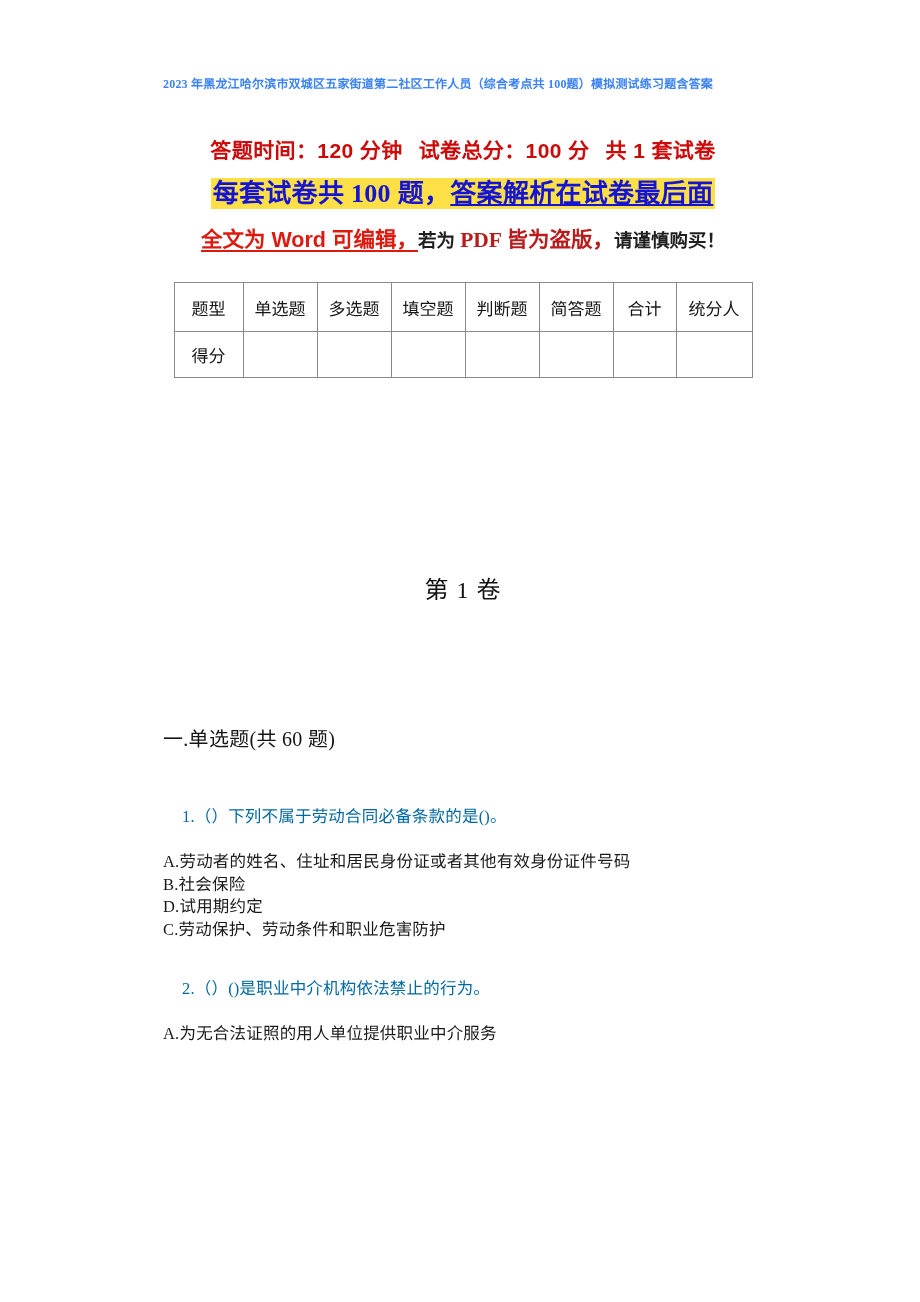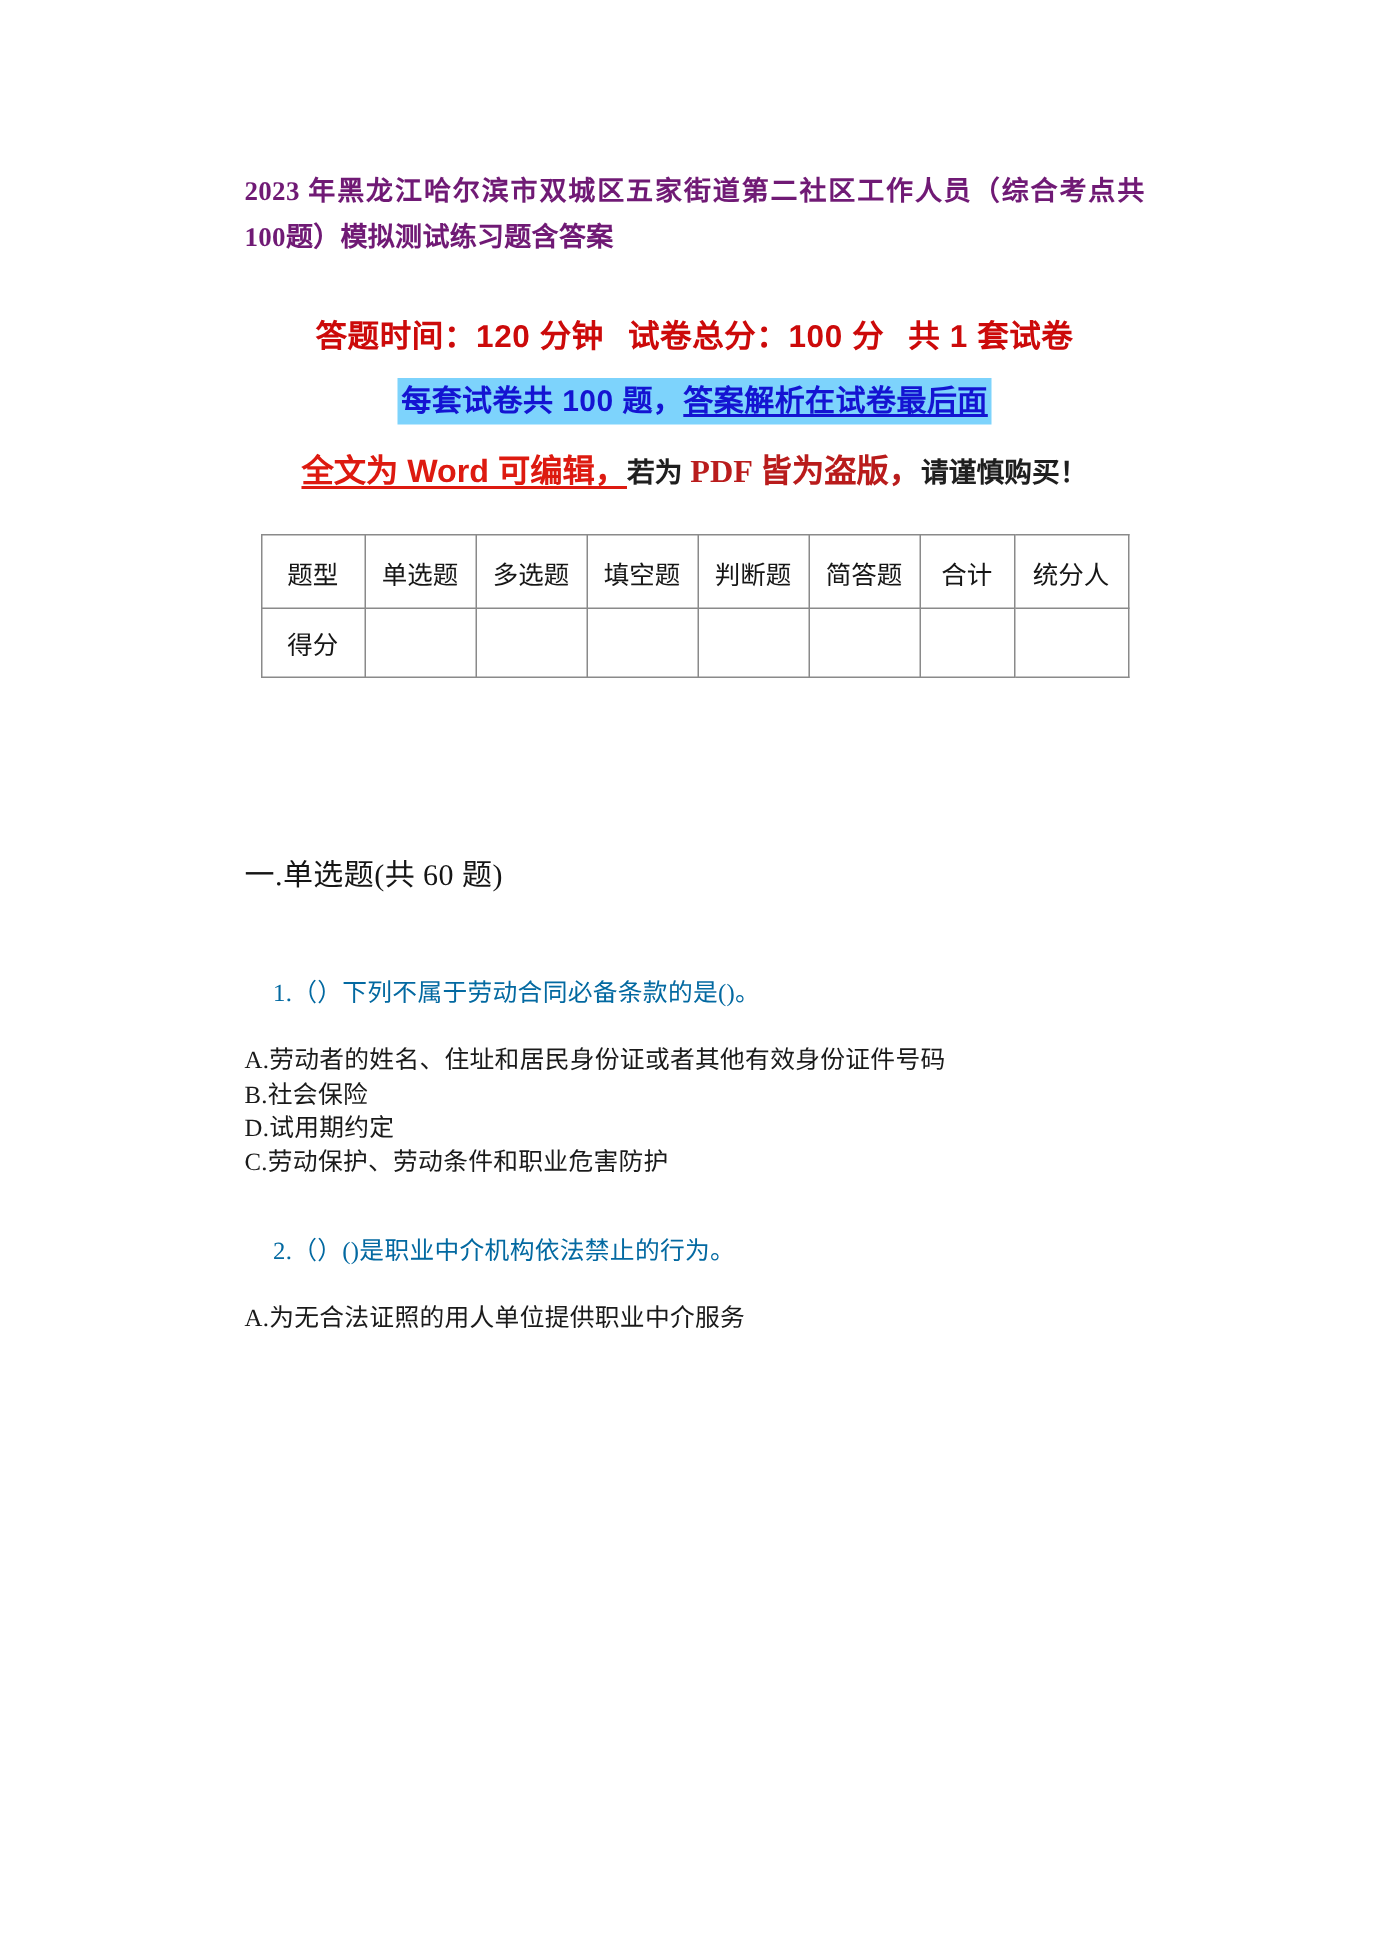--- a/index.html
+++ b/index.html
@@ -28,25 +28,25 @@
   .content {
     position: absolute;
     left: 163px;
     top: 0;
     width: 600px;
   }
 
   
   .doc-title {
     margin: 0;
-    padding-top: 112px;
-    font-size: 18px;
+    padding-top: 69px;
+    font-size: 12px;
     line-height: 31px;
     font-weight: bold;
-    color: #701a75;
+    color: #3b82f6;
     text-align: justify;
     text-align-last: left;
     letter-spacing: 0.2px;
     font-family: "Liberation Serif", "DejaVu Serif", serif;
   }
 
   
   .info-block {
     margin-top: 34px;
   }
@@ -63,26 +63,26 @@
     display: inline-block;
     width: 16px;
   }
 
   .info-line-2-wrap {
     text-align: center;
     margin-top: 10px;
   }
   .info-line-2 {
     display: inline-block;
-    background: #7dd3fc;
-    font-size: 20px;
+    background: #fde047;
+    font-size: 26px;
     line-height: 30px;
     font-weight: bold;
     color: #1414d2;
-    font-family: Liberation Sans, sans-serif;
+    font-family: Liberation Serif, serif;
     padding: 1px 2px 0 2px;
     letter-spacing: 0.3px;
   }
   .info-line-2 .ul {
     text-decoration: underline;
     text-decoration-thickness: 1.5px;
     text-underline-offset: 2px;
   }
 
   .info-line-3 {
@@ -230,20 +230,21 @@
             <td class="c3"></td>
             <td class="c4"></td>
             <td class="c5"></td>
             <td class="c6"></td>
             <td class="c7"></td>
           </tr>
         </tbody>
       </table>
     </div>
 
+    <h2 class="volume-title">第 1 卷</h2>
 
     <h3 class="section-heading">一.单选题(共 60 题)</h3>
 
     <div class="questions">
 
       <div class="question">
         <div class="q-stem">1.（）下列不属于劳动合同必备条款的是()。</div>
         <div class="q-options">
           <div class="q-option">A.劳动者的姓名、住址和居民身份证或者其他有效身份证件号码</div>
           <div class="q-option">B.社会保险</div>

